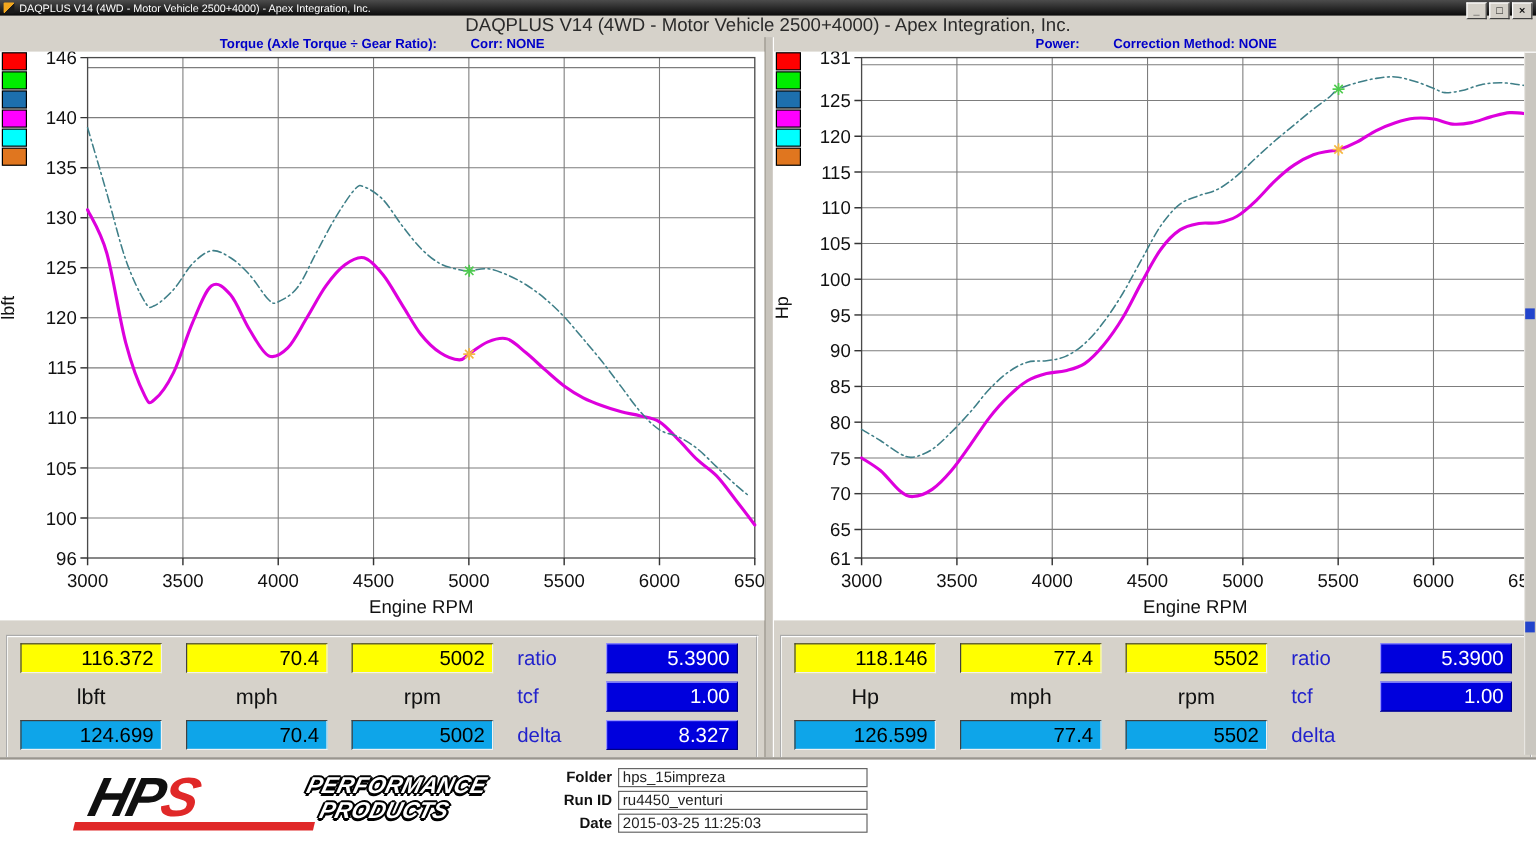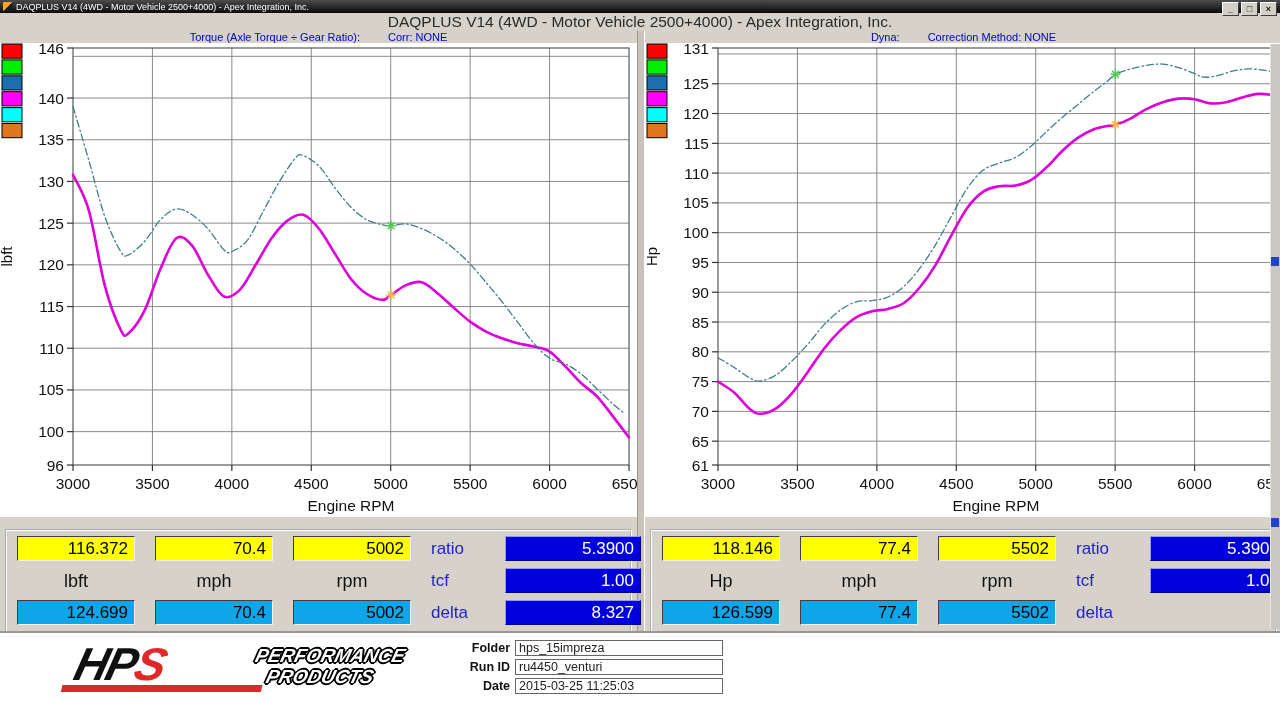--- a/index.html
+++ b/index.html
@@ -15,31 +15,31 @@
   .win-btn{width:17px;height:14px;font-size:9px;line-height:10px;background:#d4d0c8;
            border:1px solid;border-color:#fff #404040 #404040 #fff;padding:0;
            font-family:"Liberation Sans",sans-serif;font-weight:bold;color:#111;}
   
   .heading{position:absolute;top:13px;left:0;right:0;height:16px;text-align:center;
            font-size:15.5px;color:#2a2a2a;white-space:nowrap;}
   .panels{position:absolute;top:31px;left:0;display:flex;}
   .panel{width:637px;position:relative;}
   .divider{width:6px;background:#c8c4bc;border-left:1px solid #9a968e;border-right:1px solid #fff;}
   .subheader{height:12px;display:flex;justify-content:center;align-items:center;gap:28px;
-             font-size:11px;font-weight:normal;color:#0000c8;white-space:nowrap;}
+             font-size:11px;font-weight:bold;color:#0000c8;white-space:nowrap;}
   svg.chart{display:block;background:#fff;}
   
   .readout{position:relative;height:100px;margin:12px 5px 0;background:#d6d2ca;
            border:2px groove #fff;}
   .rbox{position:absolute;width:118px;height:25px;line-height:24px;font-size:17px;
         text-align:right;padding-right:6px;box-sizing:border-box;color:#000;
         border:1px solid;border-color:#404040 #f0f0f0 #f0f0f0 #404040;}
   .rbox.yellow{background:#ffff00;}
   .rbox.green{background:#0ea5e9;}
-  .rbox.blue{background:#0000dd;color:#fff;border-color:#9a96ff #000080 #000080 #9a96ff;width:136px;}
+  .rbox.blue{background:#0000dd;color:#fff;border-color:#9a96ff #000080 #000080 #9a96ff;width:110px;}
   .runit{position:absolute;width:118px;text-align:center;font-size:18px;color:#111;}
   .rstat-label{position:absolute;font-size:17px;color:#2222cc;}
   
   .footer{position:absolute;left:0;right:0;bottom:0;height:69px;background:#fff;
           border-top:2px solid #9a968e;}
   .fields{position:absolute;left:440px;top:7px;}
   .field-row{display:flex;align-items:center;margin-bottom:3px;}
   .field-label{width:70px;text-align:right;font-weight:bold;font-size:12.5px;margin-right:5px;color:#111;}
   .field-input{width:200px;height:14px;font-size:12.5px;border:1px solid #666;padding:0 3px;
                font-family:"Liberation Sans",sans-serif;color:#222;background:#fff;}
@@ -188,21 +188,21 @@
           <div class="rbox blue" style="left: 498px; top: 37px;">1.00</div>
           <div class="rstat-label" style="left: 424px; top: 72px;">delta</div>
           <div class="rbox blue" style="left: 498px; top: 69px;">8.327</div>
         </div>
     </section>
 
     <div class="divider"></div>
 
     <section class="panel">
       <div class="subheader">
-        <span>Dyna:</span>
+        <span>Power:</span>
         <span>Correction Method: NONE</span>
       </div>
       <svg class="chart" id="chart-1" width="637" height="474">
           <rect x="2" y="1" width="20" height="14.2" fill="#ff0000" stroke="#000" stroke-width="1"></rect>
           <rect x="2" y="16.9" width="20" height="14.2" fill="#00ee00" stroke="#000" stroke-width="1"></rect>
           <rect x="2" y="32.8" width="20" height="14.2" fill="#1d6fae" stroke="#000" stroke-width="1"></rect>
           <rect x="2" y="48.7" width="20" height="14.2" fill="#ff00ff" stroke="#000" stroke-width="1"></rect>
           <rect x="2" y="64.6" width="20" height="14.2" fill="#00ffff" stroke="#000" stroke-width="1"></rect>
           <rect x="2" y="80.5" width="20" height="14.2" fill="#e0761f" stroke="#000" stroke-width="1"></rect>
           <line x1="73" y1="398.1714285714286" x2="629" y2="398.1714285714286" stroke="#7d7d7d" stroke-width="0.9"></line>

